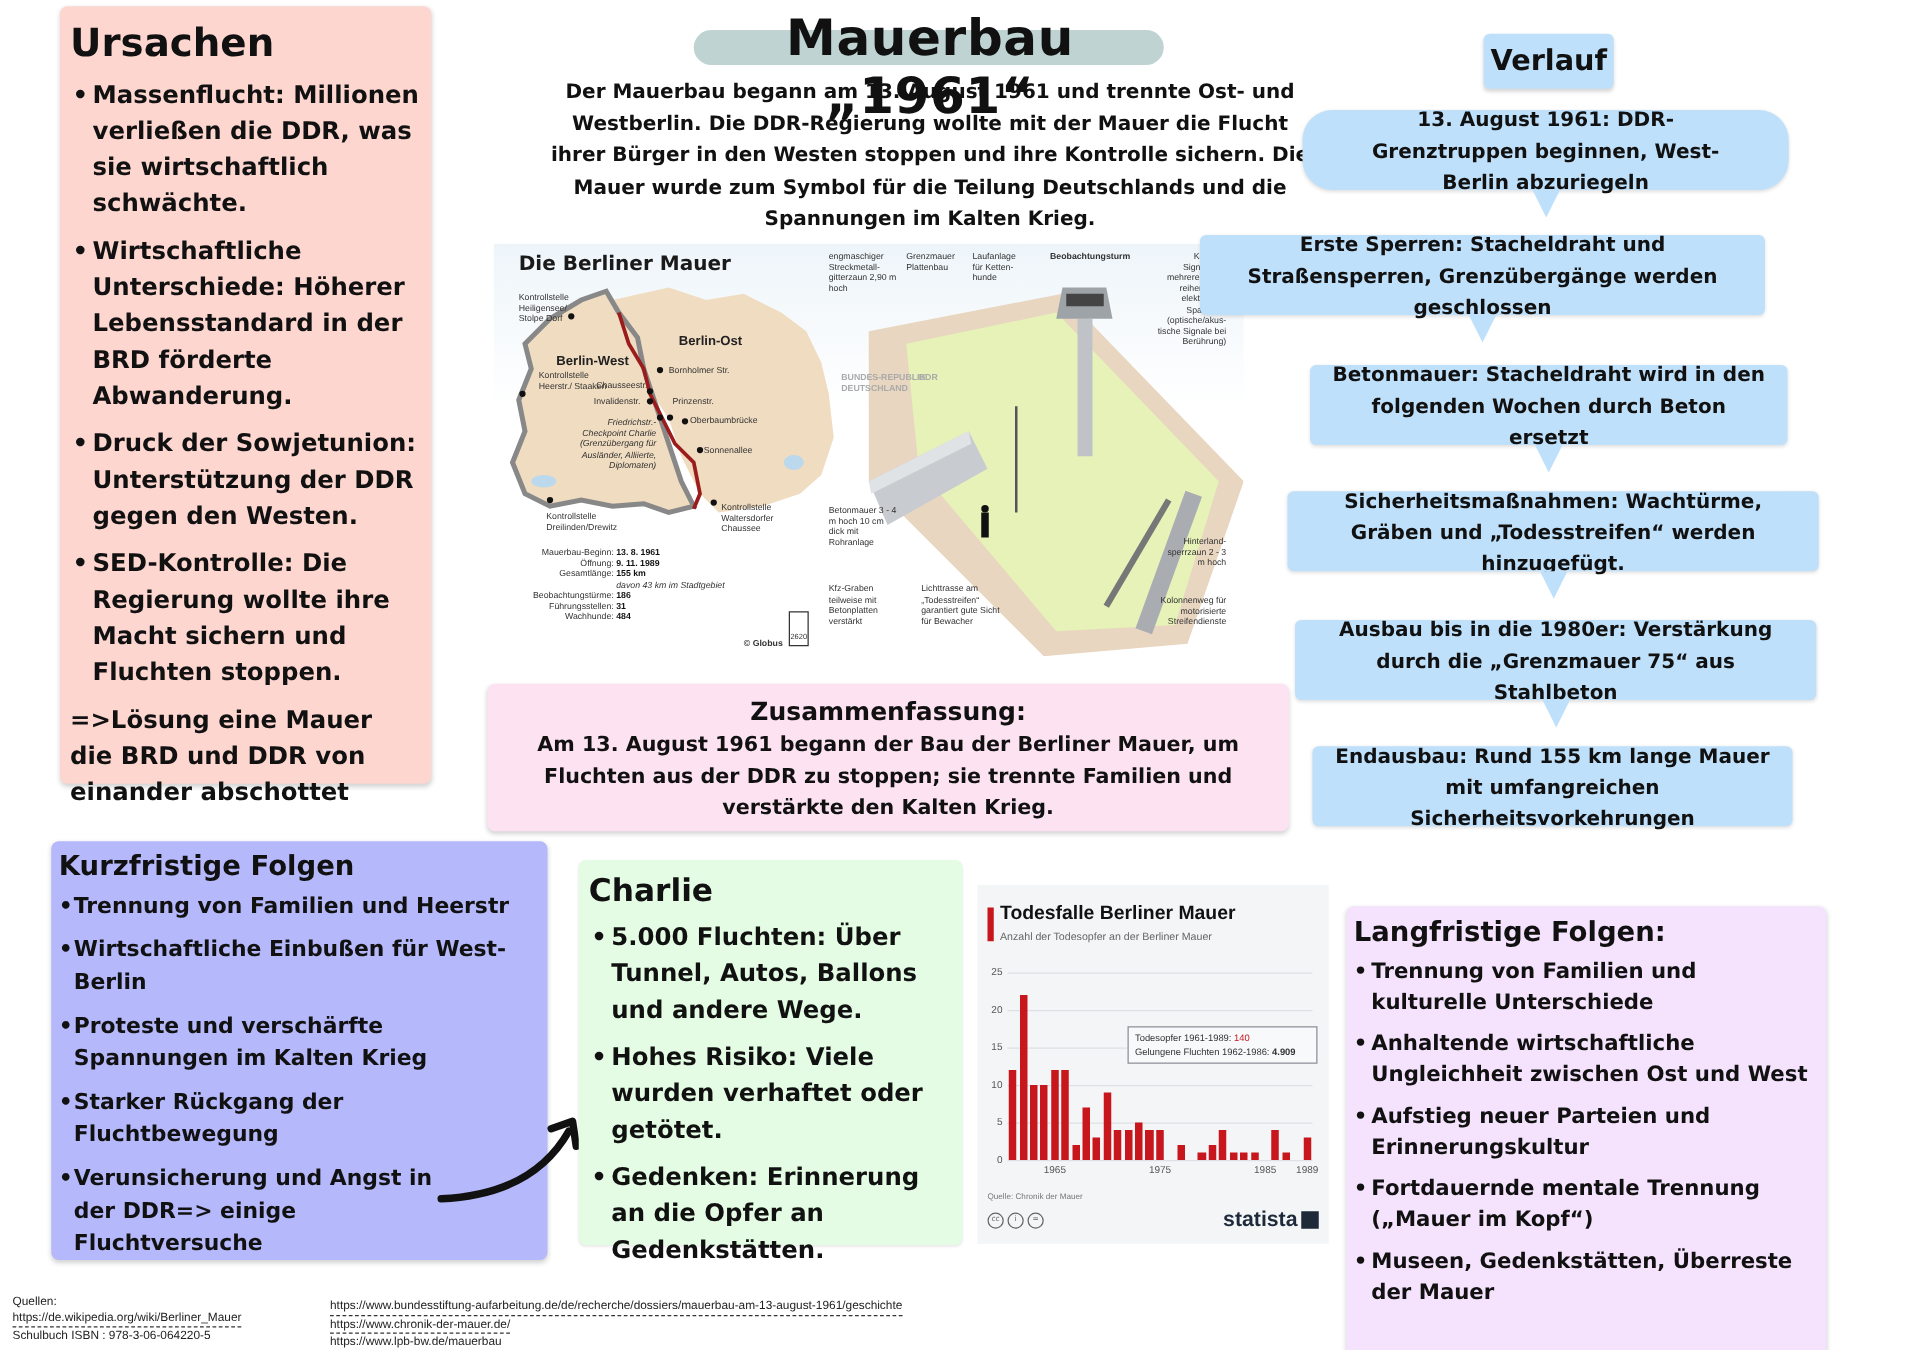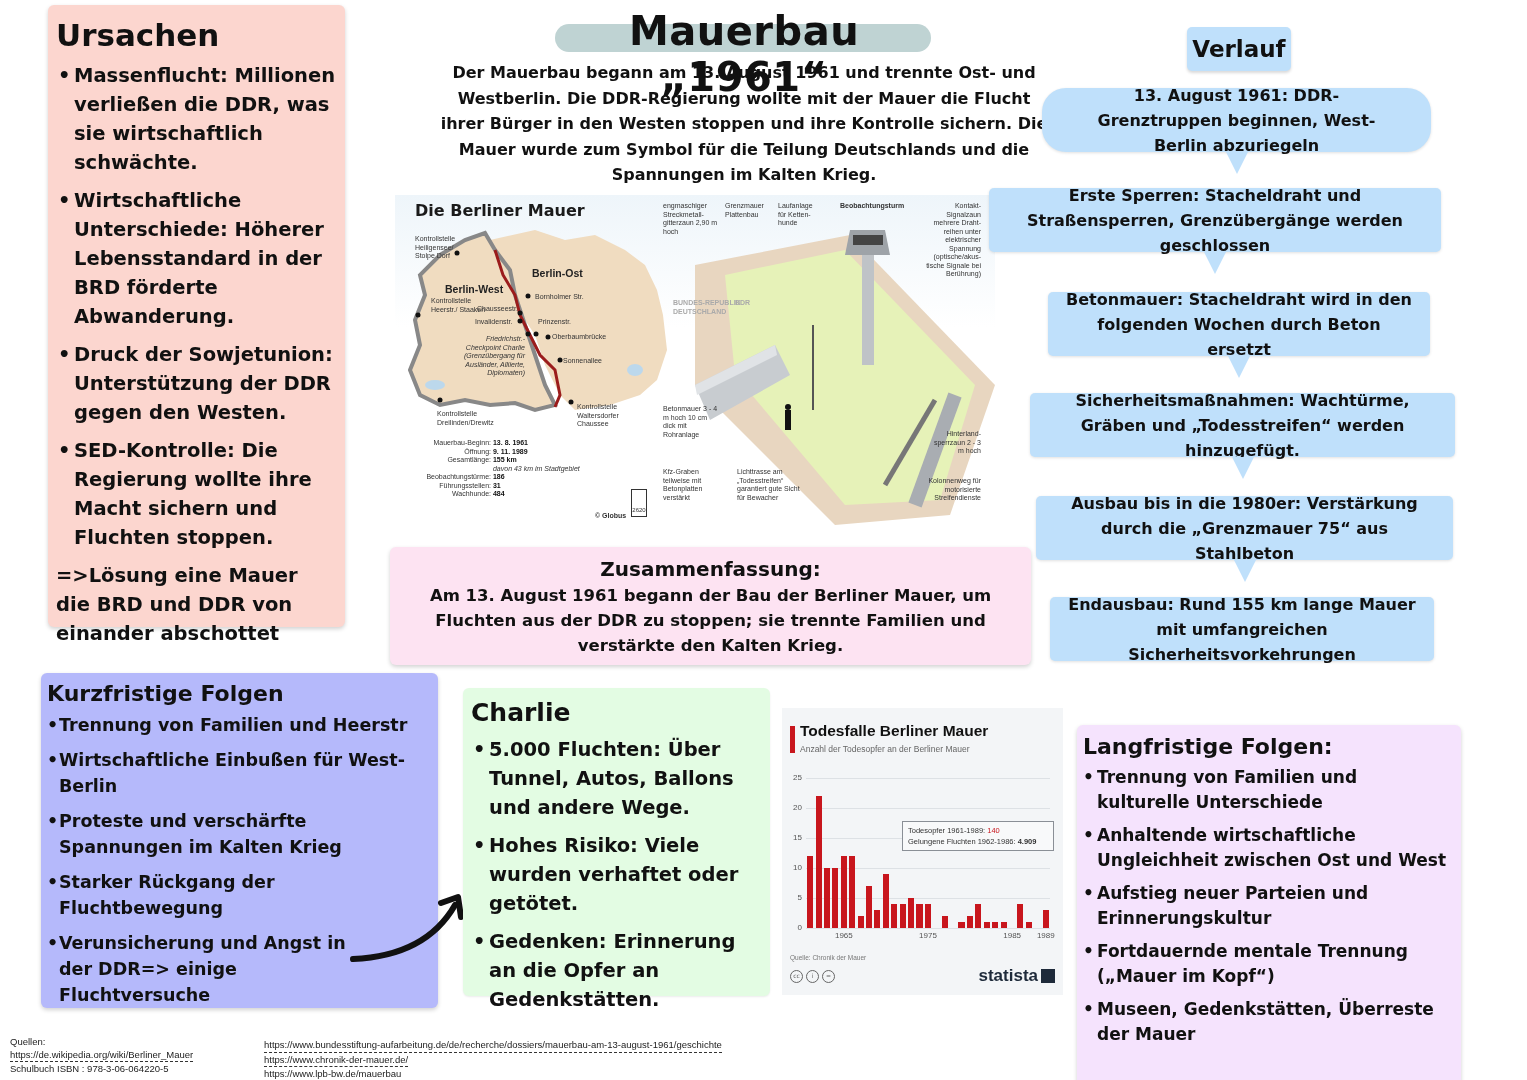--- a/index.html
+++ b/index.html
@@ -137,21 +137,21 @@
     <polygon points="470,200 560,200 560,320 470,320" fill="none"></polygon>
     <line x1="540" y1="205" x2="490" y2="290" stroke="#777" stroke-width="5"></line>
     <line x1="560" y1="200" x2="520" y2="310" stroke="#a9adb2" stroke-width="14"></line>
     <rect x="467" y="60" width="12" height="110" fill="#bfc3c7"></rect>
     <polygon points="455,35 490,35 495,60 450,60" fill="#9ea3a8"></polygon>
     <rect x="458" y="40" width="30" height="10" fill="#444"></rect>
     <line x1="418" y1="130" x2="418" y2="215" stroke="#555" stroke-width="2"></line>
     <rect x="390" y="215" width="6" height="20" fill="#111"></rect>
     <circle cx="393" cy="212" r="3" fill="#111"></circle>
   </svg>
-  <div class="ig-label" style="left:137px;top:72px;font-size:10.5px;">Berlin-Ost</div>
+  <div class="ig-label" style="left:148px;top:72px;font-size:10.5px;">Berlin-Ost</div>
   <div class="ig-label" style="left:50px;top:88px;font-size:10.5px;">Berlin-West</div>
   <div class="ig-small" style="left:20px;top:40px;width:60px;">Kontrollstelle Heiligensee/ Stolpe Dorf</div>
   <div class="ig-small" style="left:36px;top:102px;width:55px;">Kontrollstelle Heerstr./ Staaken</div>
   <div class="ig-small" style="left:82px;top:110px;">Chausseestr.</div>
   <div class="ig-small" style="left:80px;top:123px;">Invalidenstr.</div>
   <div class="ig-small" style="left:140px;top:98px;">Bornholmer Str.</div>
   <div class="ig-small" style="left:143px;top:123px;">Prinzenstr.</div>
   <div class="ig-small" style="left:157px;top:138px;">Oberbaumbrücke</div>
   <div class="ig-small" style="left:58px;top:140px;width:72px;text-align:right;font-style:italic;">Friedrichstr.- Checkpoint Charlie (Grenzübergang für Ausländer, Alliierte, Diplomaten)</div>
   <div class="ig-small" style="left:168px;top:162px;">Sonnenallee</div>
@@ -182,21 +182,21 @@
   <div class="ig-small" style="left:342px;top:273px;width:70px;">Lichttrasse am „Todesstreifen“ garantiert gute Sicht für Bewacher</div>
   <div class="ig-small" style="left:538px;top:235px;width:48px;text-align:right;">Hinterland-sperrzaun 2 - 3 m hoch</div>
   <div class="ig-small" style="left:528px;top:282px;width:58px;text-align:right;">Kolonnenweg für motorisierte Streifendienste</div>
 </figure>
 
 <div id="verlauf-title">Verlauf</div>
 <div class="step" style="left:1042px;top:88px;width:389px;height:64px;border-radius:24px;">
   <span style="padding:0 36px;">13. August 1961: DDR-Grenztruppen beginnen, West-Berlin abzuriegeln</span>
     <span class="tail"></span>
 </div>
-<div class="step" style="left:989px;top:188px;width:452px;height:64px;">
+<div class="step" style="left:960px;top:188px;width:452px;height:64px;">
   <span style="padding:0 14px;">Erste Sperren: Stacheldraht und Straßensperren, Grenzübergänge werden geschlossen</span>
     <span class="tail"></span>
 </div>
 <div class="step" style="left:1048px;top:292px;width:382px;height:64px;">
   <span style="padding:0 18px;">Betonmauer: Stacheldraht wird in den folgenden Wochen durch Beton ersetzt</span>
     <span class="tail"></span>
 </div>
 <div class="step" style="left:1030px;top:393px;width:425px;height:64px;">
   <span style="padding:0 14px;">Sicherheitsmaßnahmen: Wachtürme, Gräben und „Todesstreifen“ werden hinzugefügt.</span>
     <span class="tail"></span>

